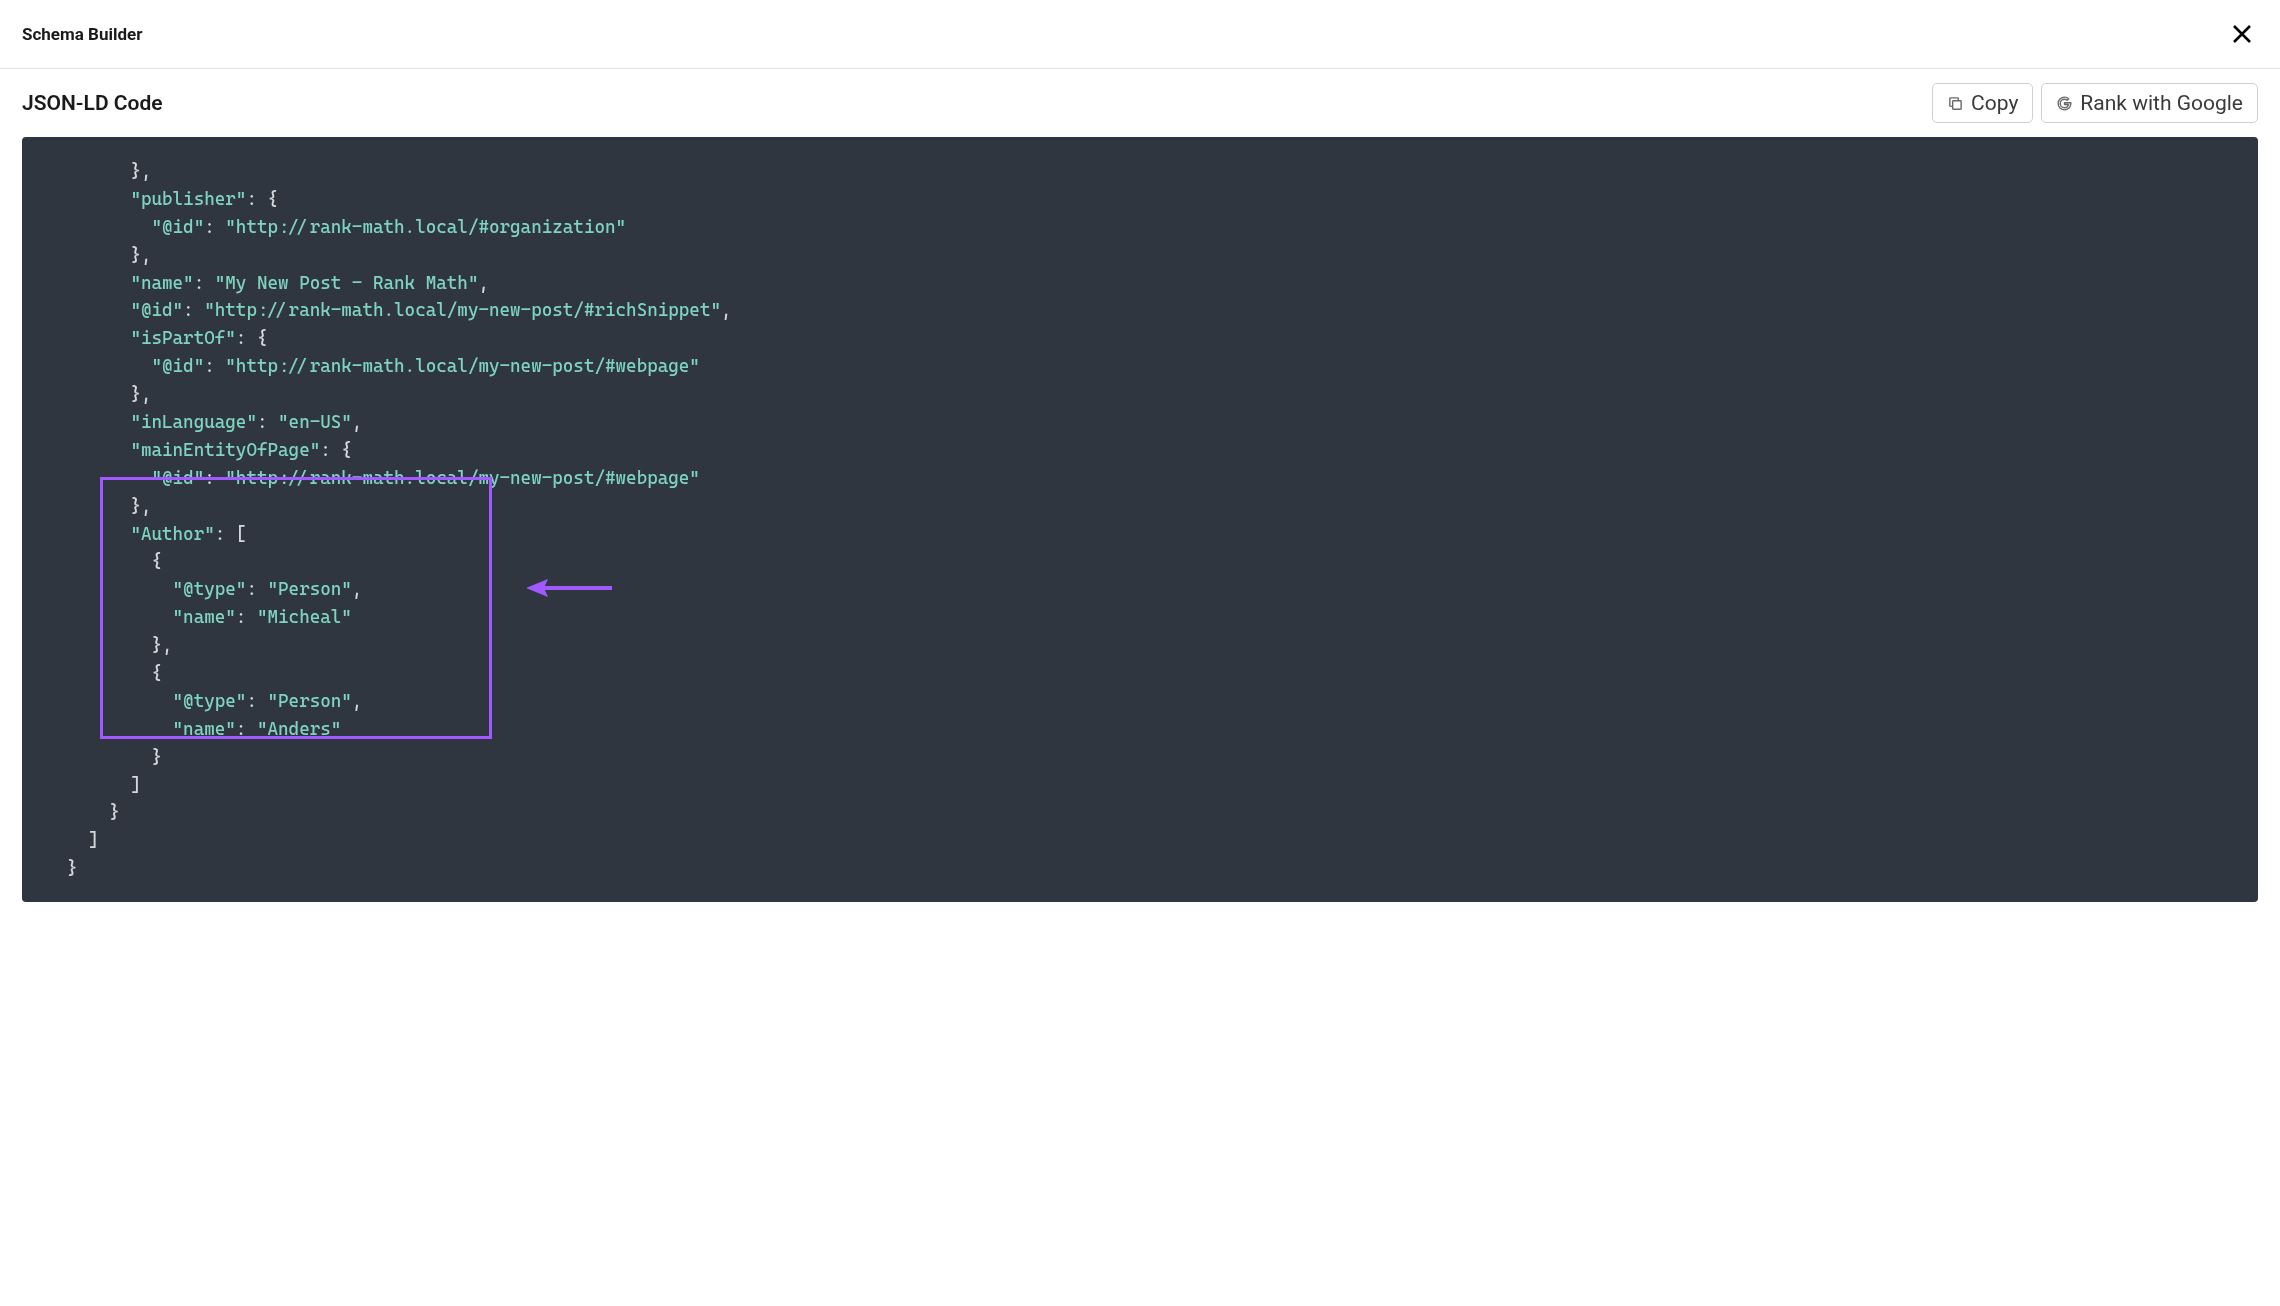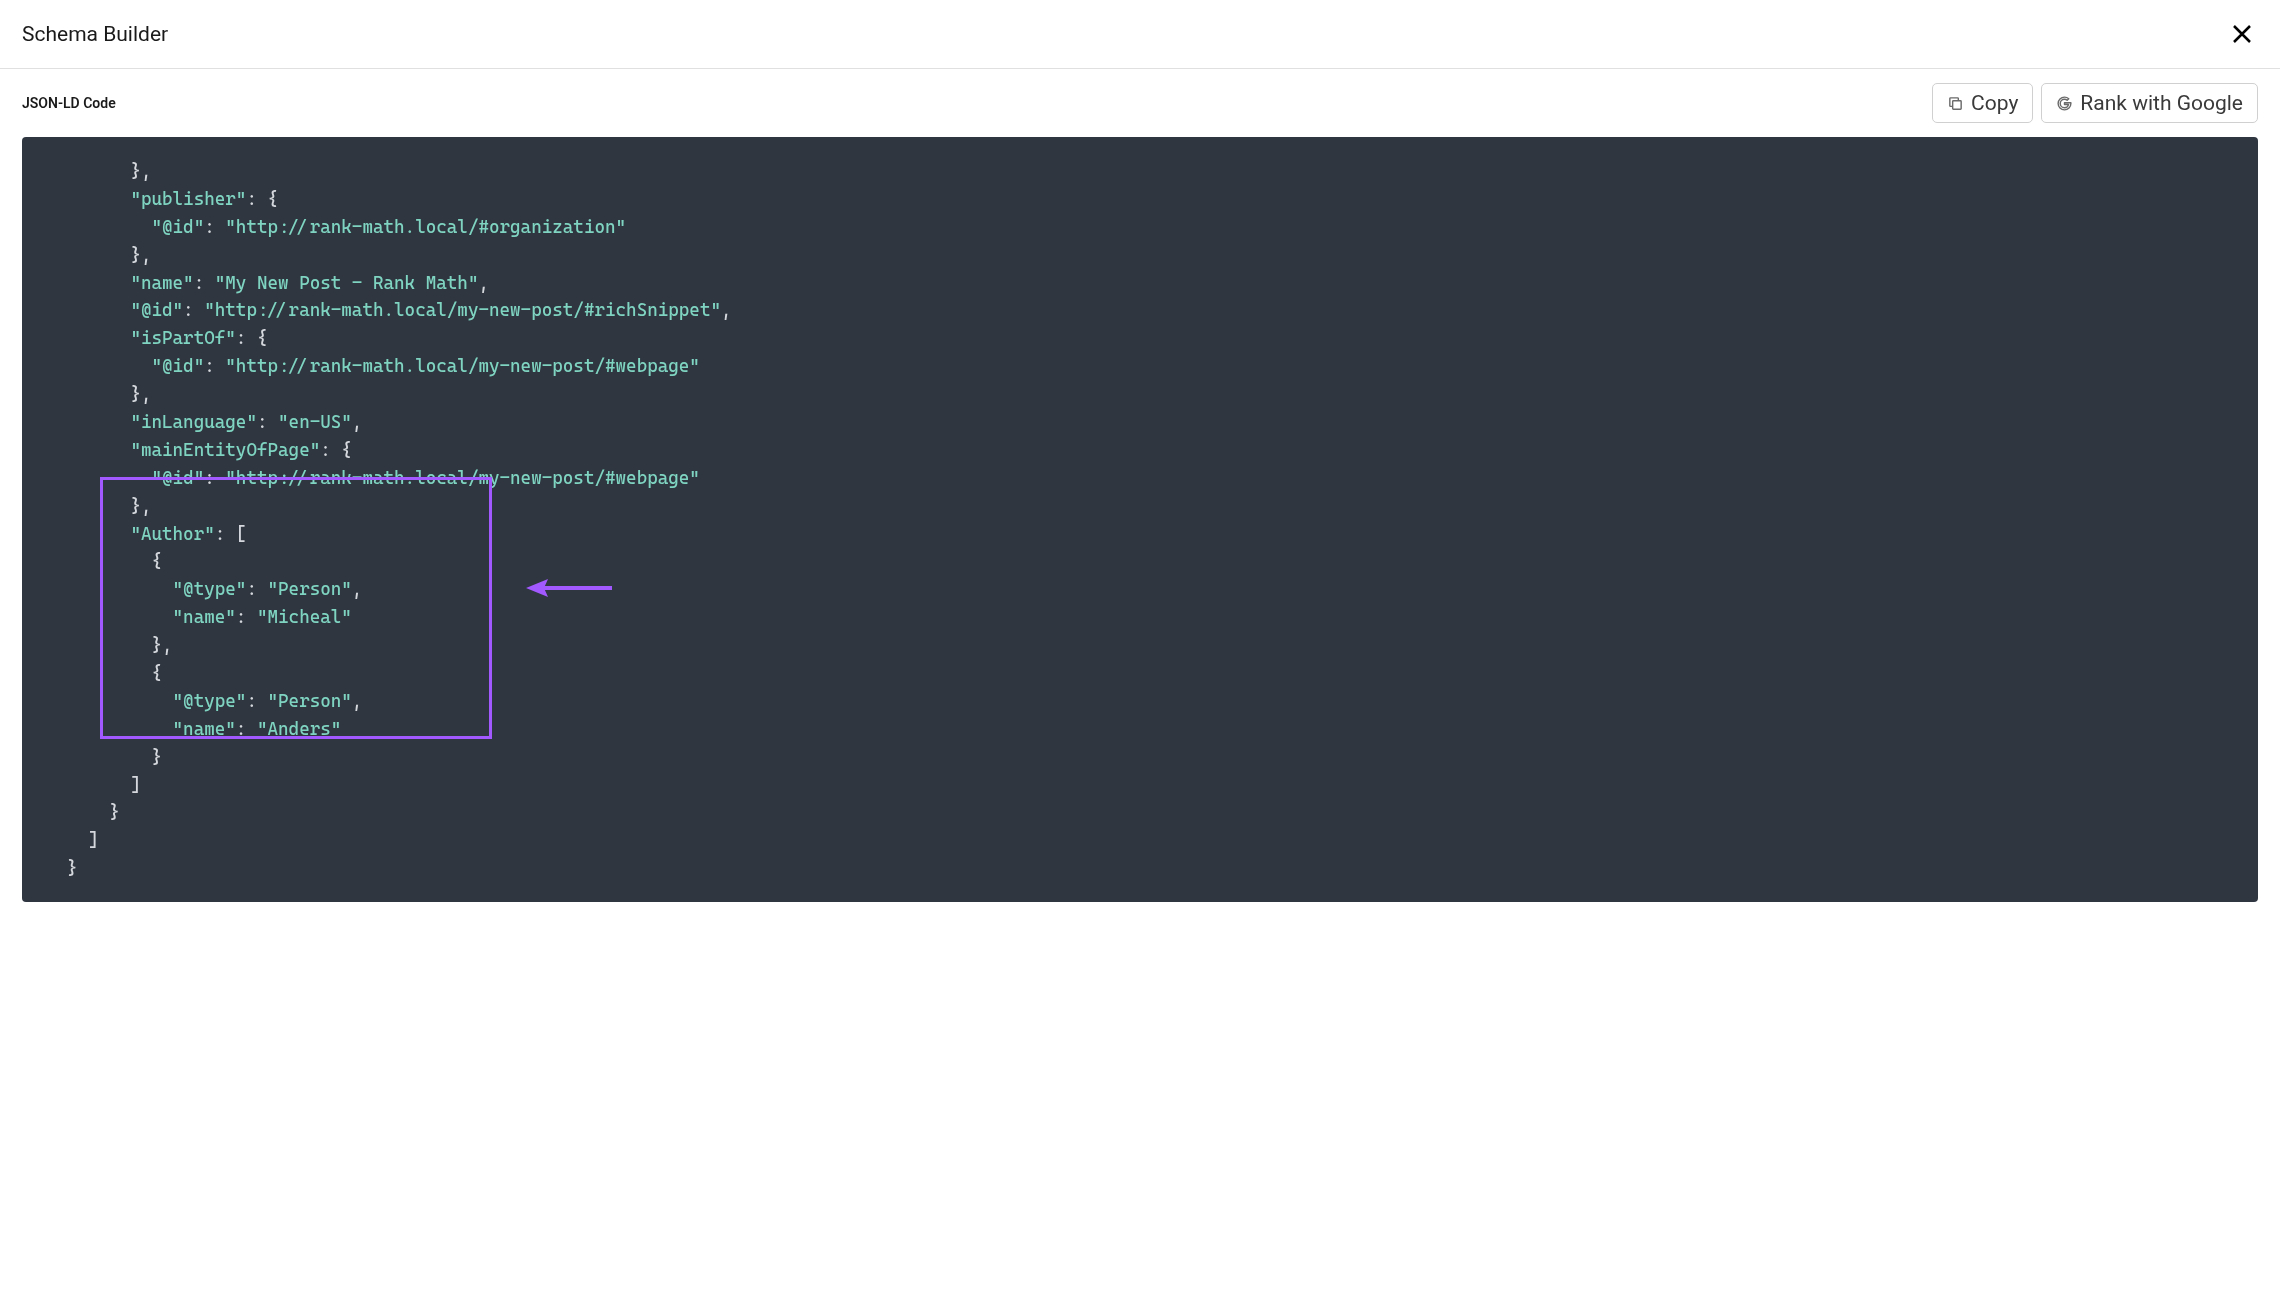--- a/index.html
+++ b/index.html
@@ -16,22 +16,22 @@
 
     .header {
       display: flex;
       justify-content: space-between;
       align-items: center;
       padding: 18px 22px;
       border-bottom: 1px solid #e0e0e0;
     }
 
     .header-title {
-      font-size: 21px;
-      font-weight: 400;
+      font-size: 17px;
+      font-weight: 700;
       color: #1a1a1a;
     }
 
     .close-btn {
       background: none;
       border: none;
       cursor: pointer;
       padding: 4px;
       display: flex;
       align-items: center;
@@ -46,21 +46,21 @@
     }
 
     .subheader {
       display: flex;
       justify-content: space-between;
       align-items: center;
       padding: 14px 22px;
     }
 
     .subheader-title {
-      font-size: 14px;
+      font-size: 21px;
       font-weight: 600;
       color: #1a1a1a;
     }
 
     .button-group {
       display: flex;
       gap: 8px;
     }
 
     .btn {

